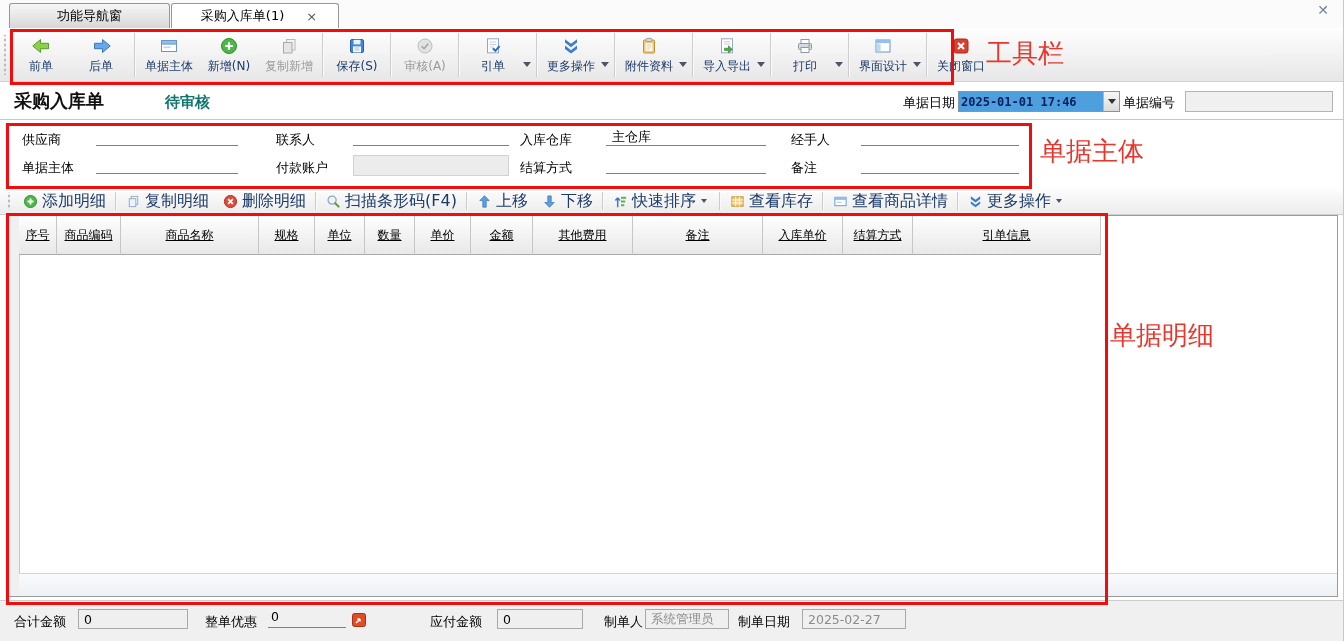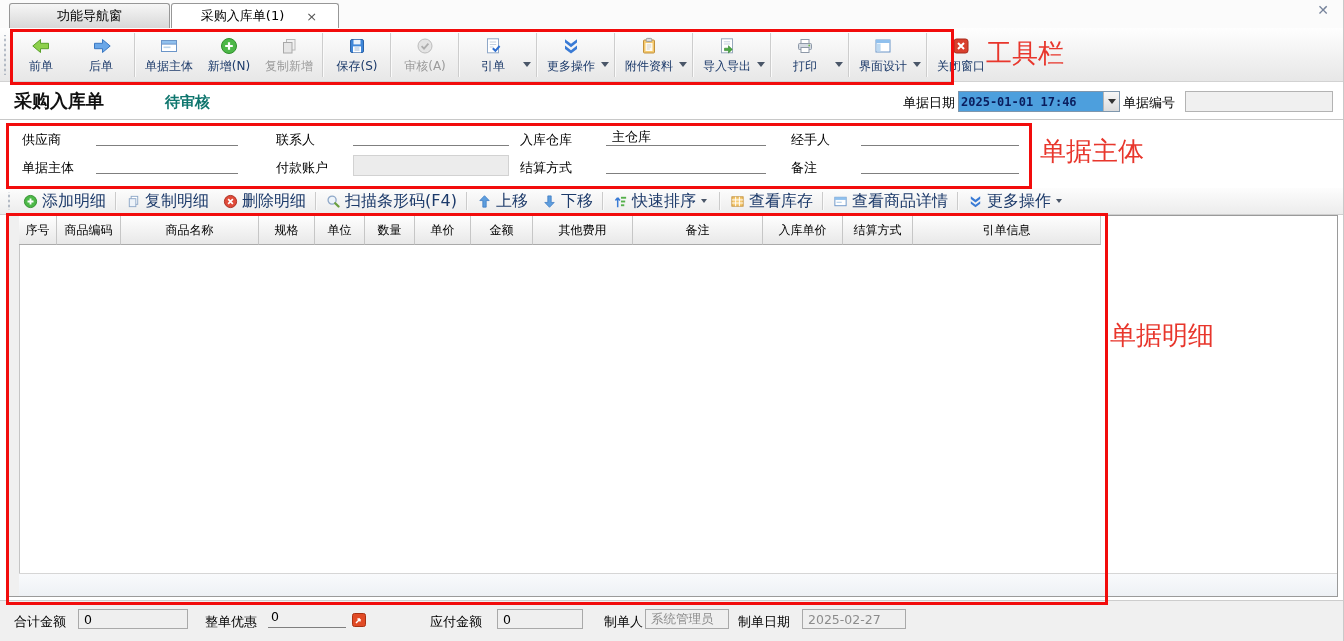--- a/index.html
+++ b/index.html
@@ -48,22 +48,22 @@
   .dtoolbar{position:absolute;left:0;top:188px;width:100%;height:27px;background:linear-gradient(#fdfdfd,#ececec);
             border-bottom:1px solid #cfcfcf;display:flex;align-items:center;padding-left:4px;box-sizing:border-box;}
   .dgrip{width:5px;height:18px;margin:0 5px 0 2px;background-image:radial-gradient(circle,#9aa4b2 1px,transparent 1.2px);
          background-size:4px 5px;background-repeat:repeat-y;background-position:center;}
   .dbtn{display:flex;align-items:center;gap:4px;font-size:16px;color:#1c3a6a;padding:0 7px;height:24px;cursor:pointer;white-space:nowrap;}
   .dsep{width:1px;height:18px;background:#cbcbcb;border-right:1px solid #fafafa;margin:0 2px;}
   
   .table-area{position:absolute;left:8px;top:215px;width:1330px;height:382px;border:1px solid #9a9a9a;background:#fff;box-sizing:border-box;}
   .rowhdr{position:absolute;left:0;top:0;width:10px;height:100%;background:#f0f0f0;border-right:1px solid #c5c5c5;}
   .thead{position:absolute;left:10px;top:0;height:23px;display:flex;}
-  .th{height:29px;box-sizing:border-box;border-right:1px solid #c6c6c6;border-bottom:1px solid #aaa;
-      background:linear-gradient(#fefefe,#e8e8e8);font-size:12px;color:#000;display:flex;align-items:center;justify-content:center;cursor:pointer;}
+  .th{height:39px;box-sizing:border-box;border-right:1px solid #c6c6c6;border-bottom:1px solid #aaa;
+      background:linear-gradient(#fefefe,#e8e8e8);font-size:12px;color:#000;display:flex;align-items:center;justify-content:center;cursor:pointer;text-decoration:underline;}
   .tfoot{position:absolute;left:10px;right:0;bottom:0;height:22px;background:linear-gradient(#f9fafc,#eef1f5);border-top:1px solid #d6d6d6;}
   
   .bottombar{position:absolute;left:0;top:600px;width:100%;height:41px;background:#f0f0f0;border-top:1px solid #cdcdcd;box-sizing:border-box;}
   .b-label{position:absolute;top:12px;font-size:13px;color:#000;white-space:nowrap;}
   .b-box{position:absolute;top:8px;height:20px;background:#efefef;border:1px solid #a9a9a9;box-sizing:border-box;
          font-size:12.5px;color:#000;display:flex;align-items:center;padding-left:5px;}
   .b-box.gray{color:#8c8c8c;}
   .b-line{position:absolute;top:8px;height:19px;border-bottom:1px solid #7f7f7f;font-size:12.5px;color:#000;
           box-sizing:border-box;padding-left:3px;cursor:text;}
   .discount-btn{position:absolute;left:352px;top:11px;width:14px;height:14px;cursor:pointer;}

